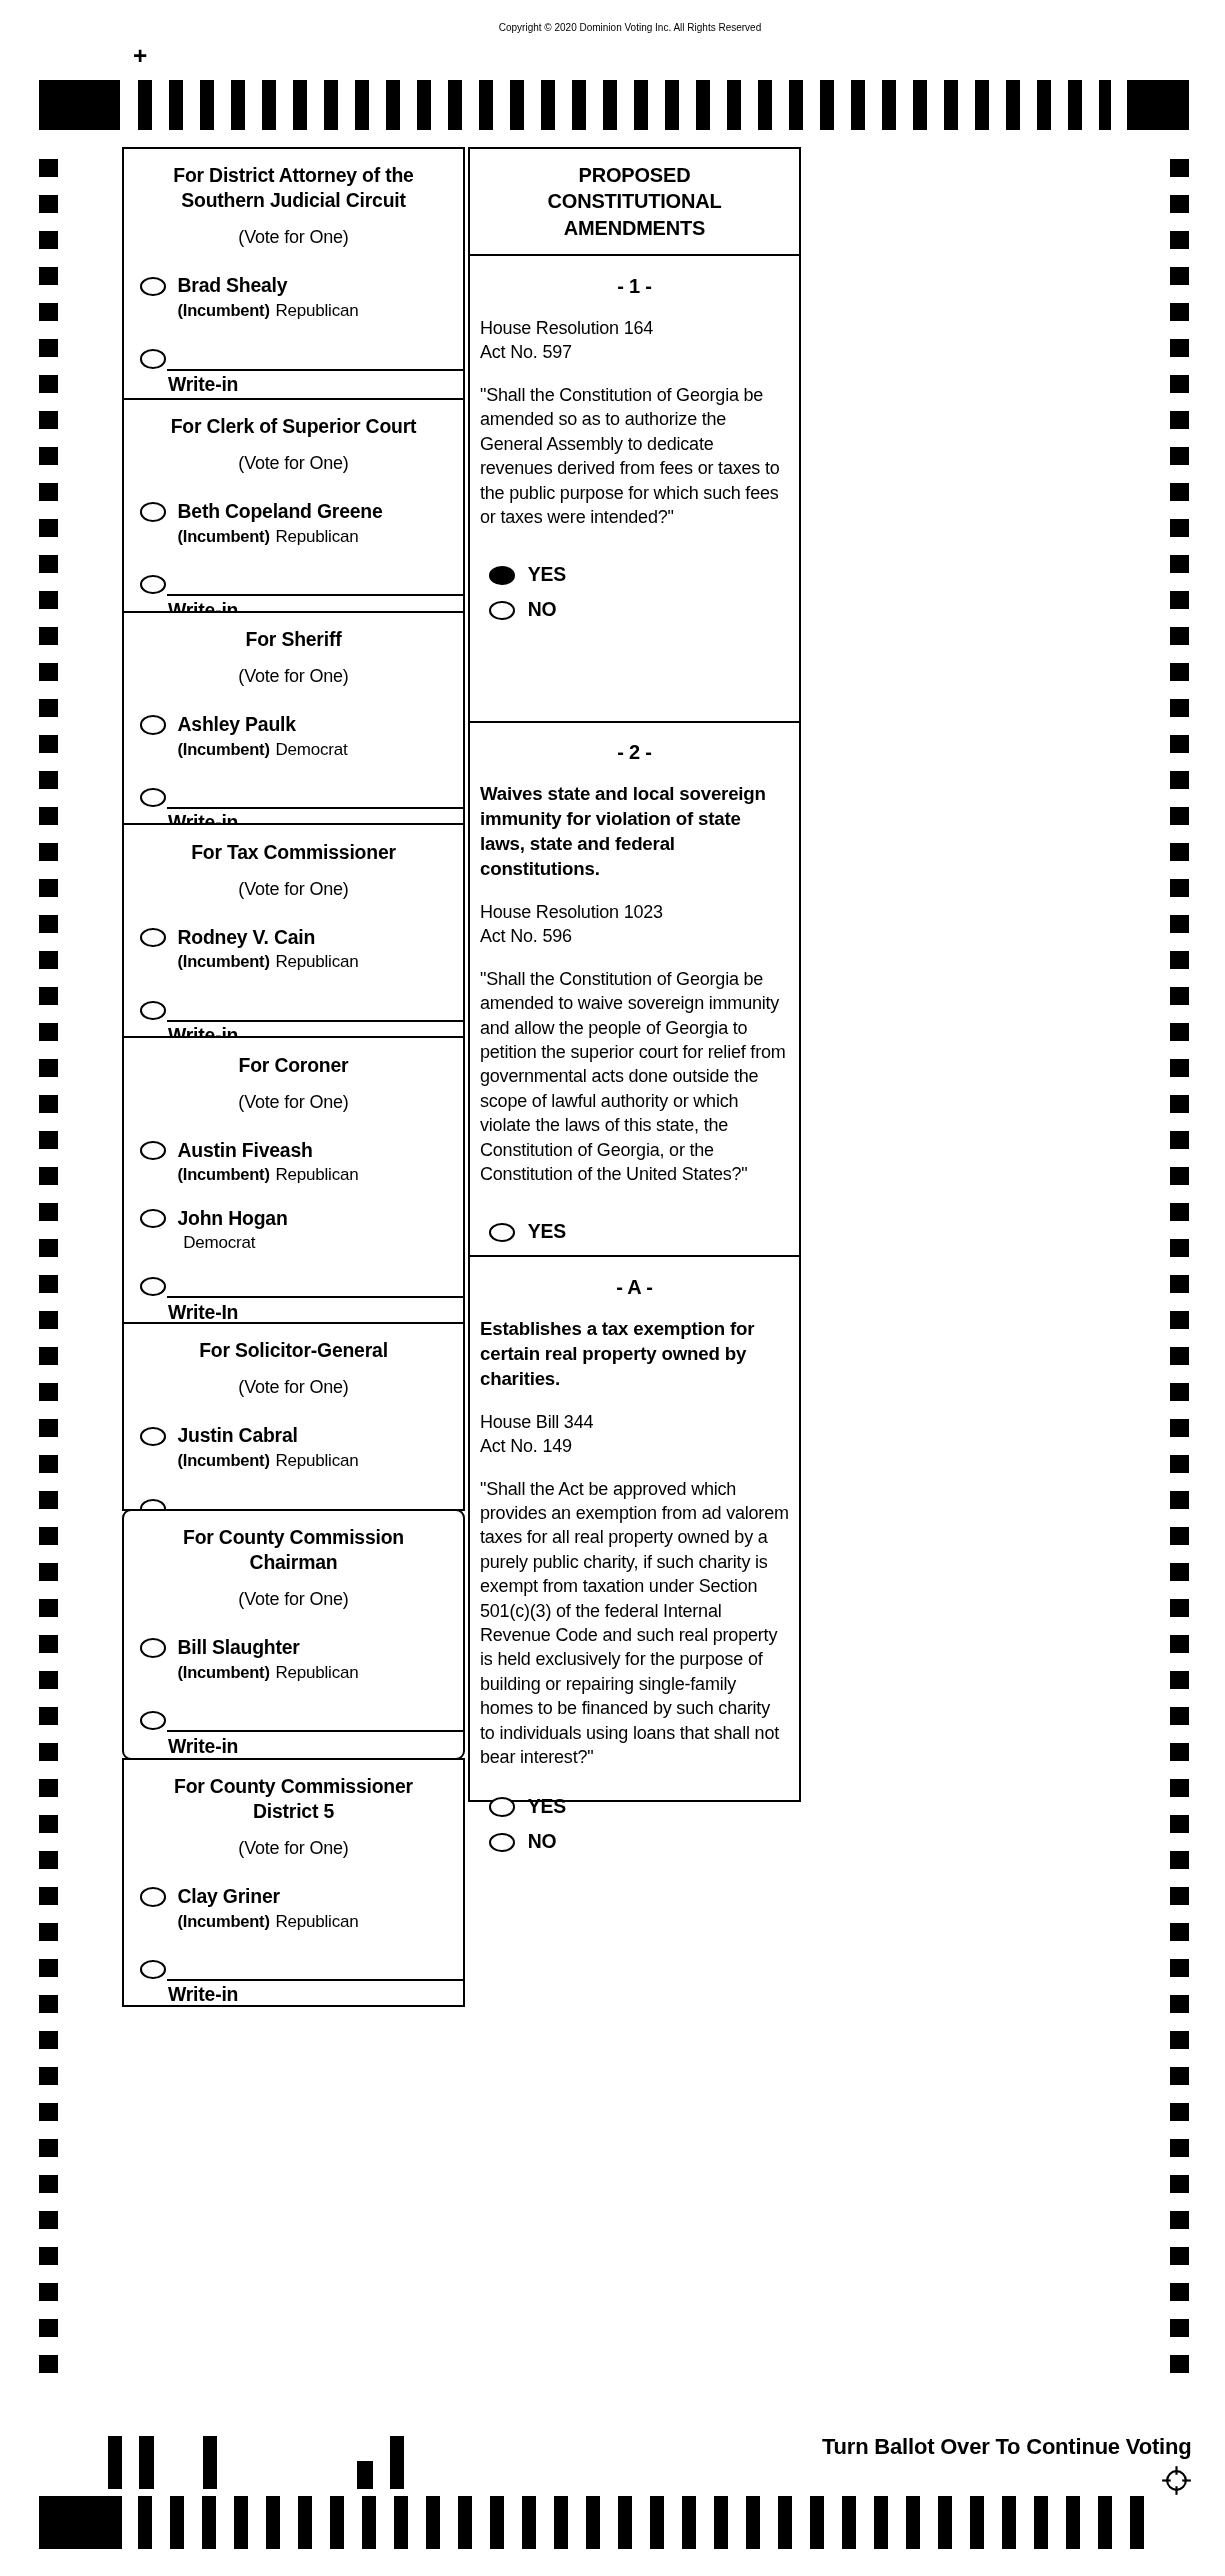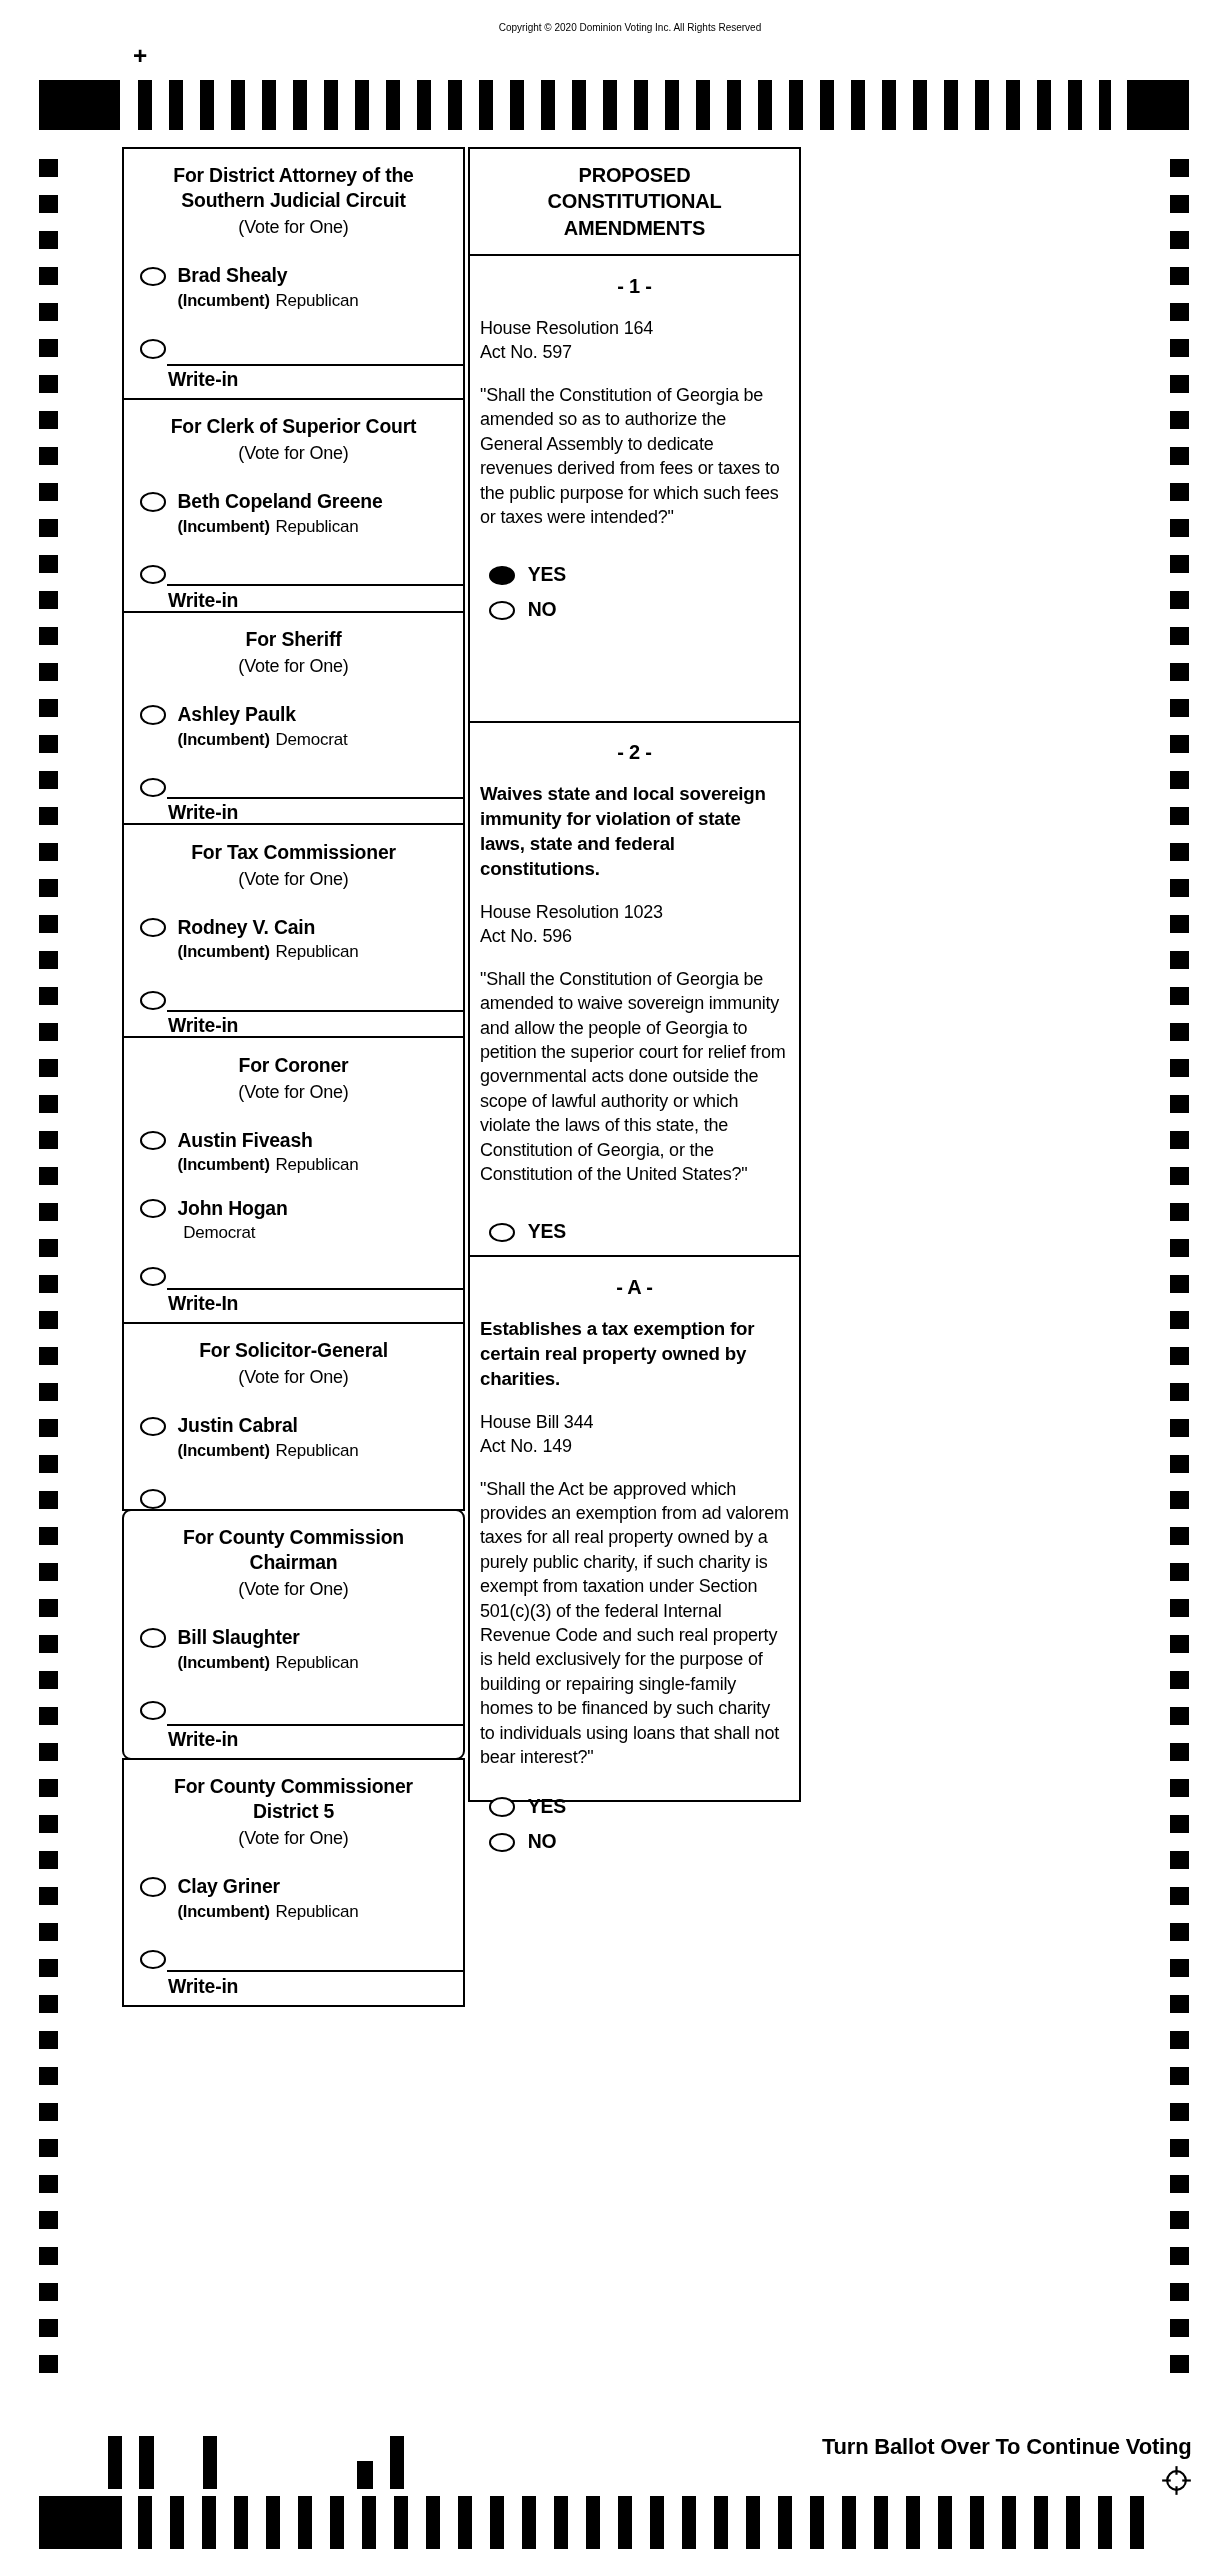--- a/index.html
+++ b/index.html
@@ -15,21 +15,21 @@
   .copyright{left:17px;top:21.5px;width:1226px;text-align:center;font-size:10px;letter-spacing:0;}
   .plusmark{left:133px;top:42px;font-size:24.4px;font-weight:bold;}
   .turnover{left:822px;top:2434px;font-size:22px;font-weight:bold;white-space:nowrap;}
   .stubnum{left:402px;top:2445px;font-size:11.5px;font-weight:bold;transform:rotate(90deg);transform-origin:left top;letter-spacing:0;}
   
   .col{position:absolute;display:flex;flex-direction:column;}
   .box{border:2.2px solid #000;box-sizing:border-box;display:flex;flex-direction:column;background:#fff;}
   .box + .box{margin-top:-2.2px;}
   
   .c-title{text-align:center;font-weight:bold;font-size:19.4px;line-height:25px;white-space:pre-line;margin-top:14.4px;}
-  .c-vote{text-align:center;font-size:18px;margin-top:4px;}
+  .c-vote{text-align:center;font-size:18px;margin-top:14px;}
   .cand{display:flex;align-items:flex-start;margin-top:26px;padding-left:16px;}
   .cand-body{margin-left:11.5px;}
   .cand-name{display:block;font-weight:bold;font-size:19.4px;}
   .cand-detail{display:block;font-size:17px;margin-top:3.6px;}
   .cand-detail b{margin-right:5.7px;font-size:16.5px;}
   .oval{width:26px;height:19.4px;border:2.2px solid #000;border-radius:50%;flex:none;margin-top:2.2px;box-sizing:border-box;background:#fff;}
   .oval.filled{background:#000;}
   .writein{margin-top:auto;padding-bottom:7.2px;}
   .wline{border-top:2.2px solid #000;margin-left:43px;}
   .wlabel{margin-left:44px;font-weight:bold;font-size:19.4px;padding-top:2.2px;}

